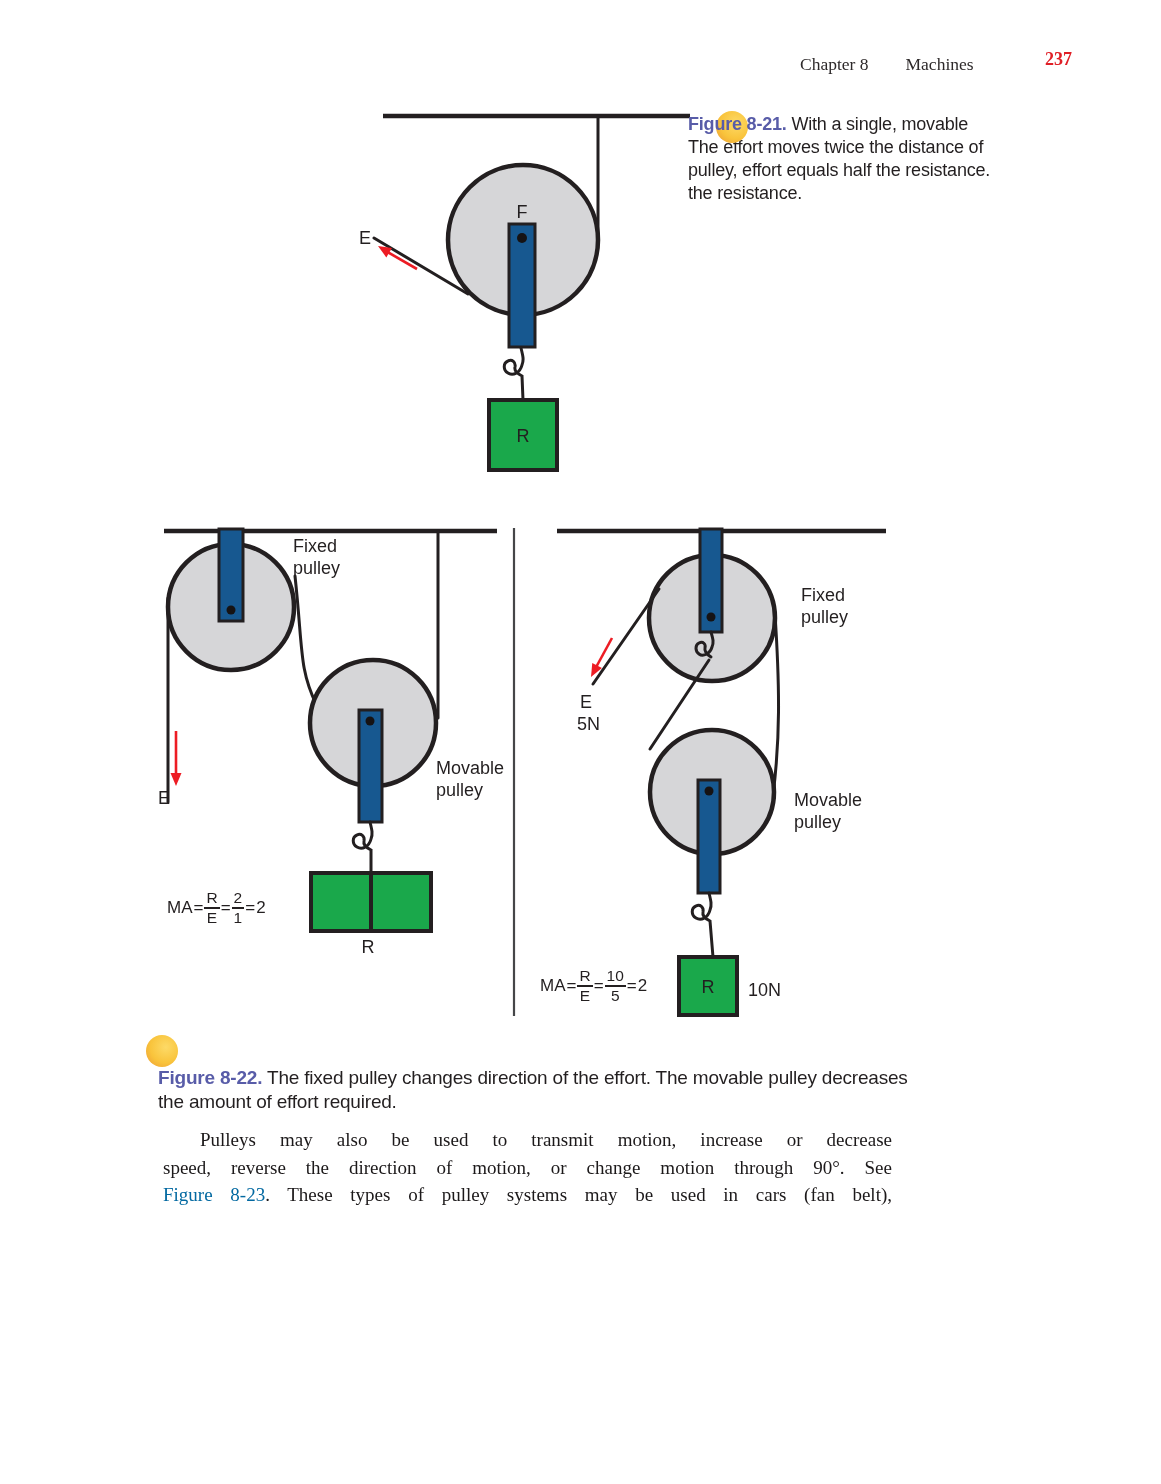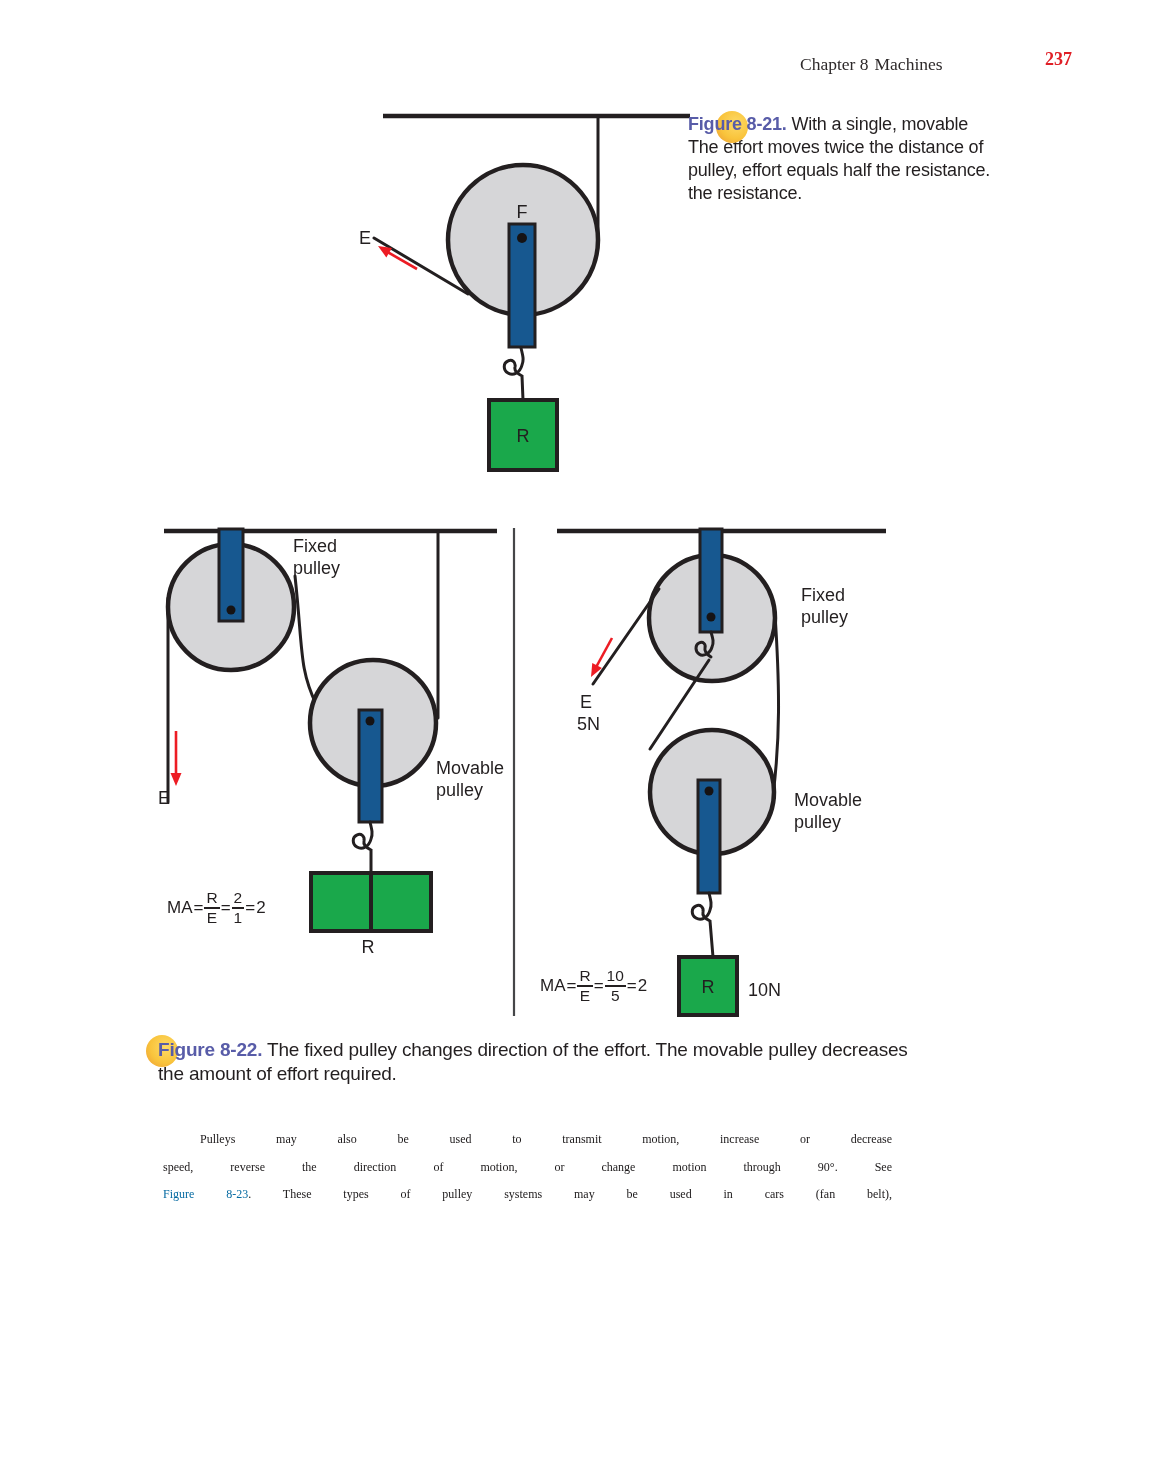--- a/index.html
+++ b/index.html
@@ -2,42 +2,42 @@
 <html><head>
 <meta charset="utf-8">
 <style>
   html,body{margin:0;padding:0;background:#ffffff;}
   .page{position:relative;width:1161px;height:1484px;background:#ffffff;overflow:hidden;
         font-family:"Liberation Sans",sans-serif;color:#231f20;}
 
   
   .runhead{position:absolute;top:54px;left:800px;font-family:"Liberation Serif",serif;
            font-size:17.5px;color:#2d292a;white-space:nowrap;}
-  .runhead .sect{margin-left:6px;}
+  .runhead .sect{margin-left:37px;}
   .folio{position:absolute;top:49px;left:1045px;font-family:"Liberation Serif",serif;
          font-weight:bold;font-size:18px;color:#e01f26;}
 
   
   .caption{position:absolute;font-size:18px;line-height:23px;color:#231f20;letter-spacing:-0.2px;}
   .caption.c22{font-size:19px;line-height:24px;}
   .cap-line{white-space:nowrap;}
   .cap-label{font-weight:bold;color:#585ca8;position:relative;z-index:2;}
   .hl-circle{position:absolute;width:32px;height:32px;border-radius:50%;z-index:1;
              background:radial-gradient(circle at 62% 38%, #fdda67 0%, #f9c43c 55%, #ec9a33 100%);}
 
   
   .ma-eq{position:absolute;display:flex;align-items:center;gap:1px;font-size:17px;
          color:#231f20;letter-spacing:0;}
   .frac{display:inline-flex;flex-direction:column;align-items:center;font-size:15.5px;line-height:1.12;}
   .frac .num{display:block;border-bottom:2px solid #231f20;padding:0 2px 1px;}
   .frac .den{display:block;}
 
   
   .body-text{position:absolute;left:163px;top:1126px;width:729px;
-             font-family:"Liberation Serif",serif;font-size:12px;line-height:27.5px;color:#1c191a;}
+             font-family:"Liberation Serif",serif;font-size:19px;line-height:27.5px;color:#1c191a;}
   .jline{text-align:justify;text-align-last:justify;}
   .lastline{text-align:left;}
   .indent{text-indent:37px;display:block;}
   .fig-ref{font-weight:normal;color:#0369a1;}
 
   
   svg{position:absolute;overflow:visible;}
   .ceiling{stroke:#231f20;stroke-width:4.5;fill:none;}
   .rope{stroke:#231f20;stroke-width:3;fill:none;stroke-linecap:round;}
   .wheel{fill:#d6d6d8;stroke:#231f20;stroke-width:4.5;}
@@ -175,21 +175,21 @@
     <span>=</span>
     <span class="frac">
       <span class="num">10</span>
       <span class="den">5</span>
     </span>
     <span>=</span>
     <span>2</span>
   </div>
 
   <div class="hl-circle" style="left:146px;top:1035px"></div>
-  <div class="caption c22" style="left:158px;top:1038px">
+  <div class="caption c22" style="left:158px;top:1066px">
     <div class="cap-line"><span class="cap-label">Figure 8-22.</span> <span>The fixed pulley changes direction of the effort. The movable pulley decreases</span></div>
     <div class="cap-line">the amount of effort required.</div>
   </div>
 
   <div class="body-text">
     <div class="jline">
         <span class="indent">Pulleys may also be used to transmit motion, increase or decrease</span>
       </div>
     <div class="jline">speed, reverse the direction of motion, or change motion through 90°. See</div>
     <div class="jline"><span class="fig-ref">Figure 8-23</span><span>. These types of pulley systems may be used in cars (fan belt),</span></div>

